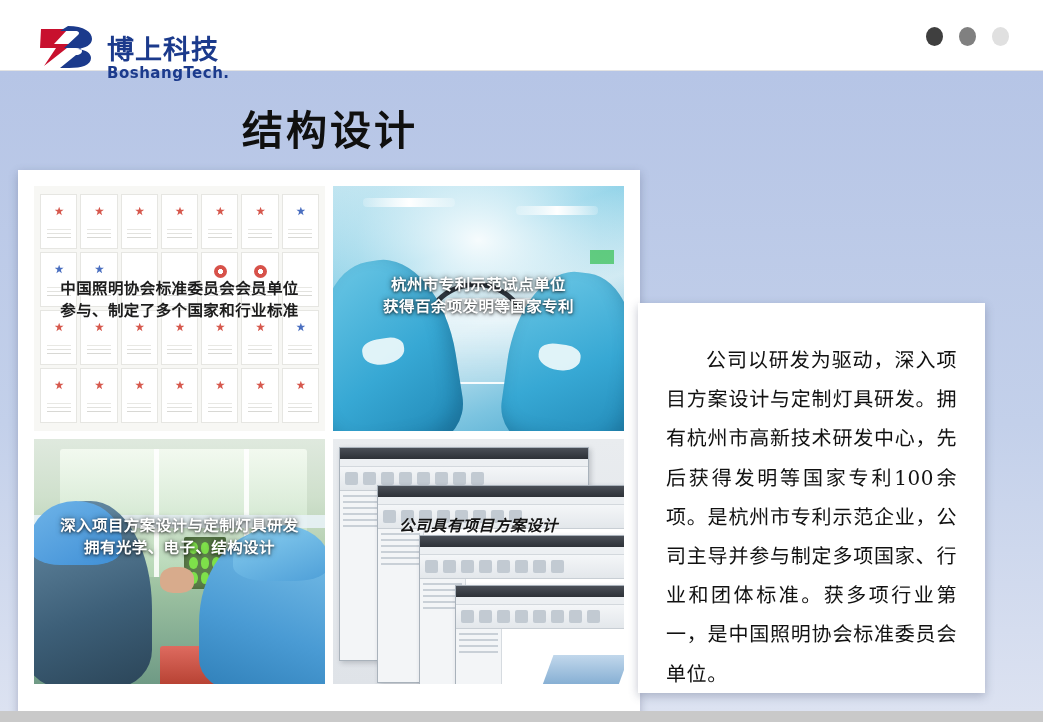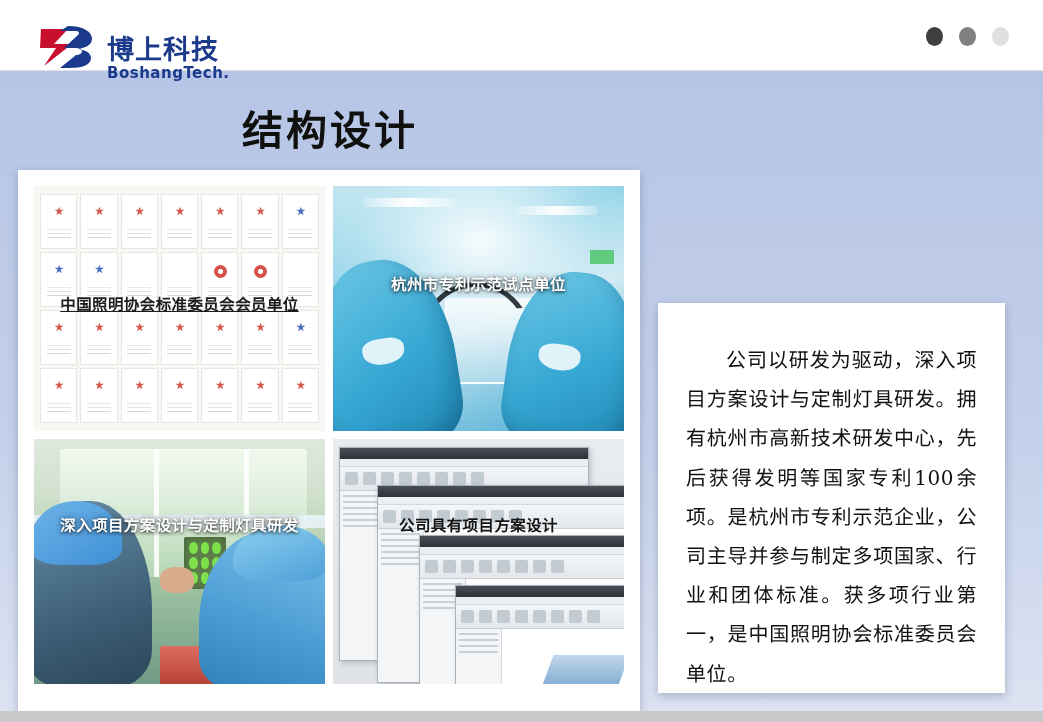--- a/index.html
+++ b/index.html
@@ -128,21 +128,21 @@
     color: #ffffff;
     font-weight: 700;
     font-size: 15.5px;
     line-height: 1.42;
     letter-spacing: 0.4px;
     text-shadow: 0 1px 3px rgba(0,0,0,0.72), 0 0 6px rgba(0,0,0,0.45);
     font-family: "DejaVu Sans", "Liberation Sans", sans-serif;
     z-index: 5;
   }
 
-  .cap-certs { top: 108px; color: #1c1c1c; text-shadow: 0 1px 2px rgba(255,255,255,0.9); text-decoration: underline; }
+  .cap-certs { top: 92px; color: #1c1c1c; text-shadow: 0 1px 2px rgba(255,255,255,0.9); }
   .cap-clean { top: 88px; }
   .cap-rnd   { top: 76px; }
   .cap-cad   { top: 76px; color: #141414; text-shadow: 0 1px 2px rgba(255,255,255,0.85); }
 
   
   .tile-certs { background: #f7f7f4; }
   .cert-grid {
     position: absolute; inset: 8px 6px;
     display: grid;
     grid-template-columns: repeat(7, 1fr);
@@ -311,21 +311,21 @@
   .crate {
     position: absolute;
     left: 126px; bottom: 0px;
     width: 84px; height: 38px;
     background: linear-gradient(180deg, #e8645a, #c0392b);
     border-radius: 3px 3px 0 0;
     opacity: 0.9;
   }
 
   
-  .tile-cad { background: linear-gradient(180deg, #e9ecef 0%, #dfe3e8 100%); }
+  .tile-cad { background: linear-gradient(180deg, #e9ecef 0%, #dfe3e8 100%); font-style: italic; }
   .cad-win {
     position: absolute;
     background: #fbfcfd;
     border: 1px solid #a9b2bb;
     box-shadow: 2px 2px 5px rgba(40,50,60,0.22);
     overflow: hidden;
   }
   .cad-1 { left: 6px;  top: 8px;   width: 250px; height: 214px; }
   .cad-2 { left: 44px; top: 46px;  width: 250px; height: 198px; }
   .cad-3 { left: 86px; top: 96px;  width: 250px; height: 170px; }
@@ -388,21 +388,21 @@
     left: 46px; top: 26px;
     width: 76px; height: 30px;
     background: linear-gradient(180deg, #bcd4ea, #7aa7cf);
     transform: skewX(-20deg);
     opacity: 0.92;
   }
 
   
   .text-card {
     position: absolute;
-    left: 658px; top: 232px;
+    left: 638px; top: 232px;
     width: 347px;
     height: 390px;
     background: #ffffff;
     box-shadow: 0 3px 9px rgba(70,80,110,0.33);
     padding: 38px 28px 26px 28px;
   }
 
   .card-paragraph {
     font-family: "DejaVu Serif", "Liberation Serif", serif;
     font-size: 20px;
@@ -470,37 +470,39 @@
           <i class="cert"></i>
             <i class="cert"></i>
             <i class="cert"></i>
             <i class="cert"></i>
           <i class="cert"></i>
             <i class="cert"></i>
             <i class="cert"></i>
         </div>
         <div class="tile-caption cap-certs">
           <div>中国照明协会标准委员会会员单位</div>
+          <div>参与、制定了多个国家和行业标准</div>
         </div>
       </div>
 
       <div class="tile tile-clean">
         <span class="ceiling-light cl1"></span>
         <span class="ceiling-light cl2"></span>
         <span class="green-panel"></span>
         <span class="equip"></span>
         <span class="cable"></span>
         <span class="worker w-left">
             <i class="mask"></i>
           </span>
         <span class="worker w-right">
             <i class="mask"></i>
           </span>
         <div class="tile-caption cap-clean">
           <div>杭州市专利示范试点单位</div>
+          <div>获得百余项发明等国家专利</div>
         </div>
       </div>
 
       <div class="tile tile-rnd">
         <span class="rnd-window"></span>
         <span class="rnd-mullion" style="left:120px"></span>
         <span class="rnd-mullion" style="left:210px"></span>
         <span class="rnd-rail"></span>
         <span class="led-board">
           <span class="led-dots">
@@ -519,20 +521,21 @@
         <span class="hand hand-b"></span>
         <span class="crate"></span>
         <span class="rnd-person rnd-left">
           <i class="rnd-cap-l"></i>
         </span>
         <span class="rnd-person rnd-right">
           <i class="rnd-cap-r"></i>
         </span>
         <div class="tile-caption cap-rnd">
           <div>深入项目方案设计与定制灯具研发</div>
+          <div>拥有光学、电子、结构设计</div>
         </div>
       </div>
 
       <div class="tile tile-cad">
         <div class="cad-win cad-1">
           <div class="cad-title"></div>
             <div class="cad-menu"></div>
           <div class="cad-ribbon">
               <i></i>
               <i></i>

